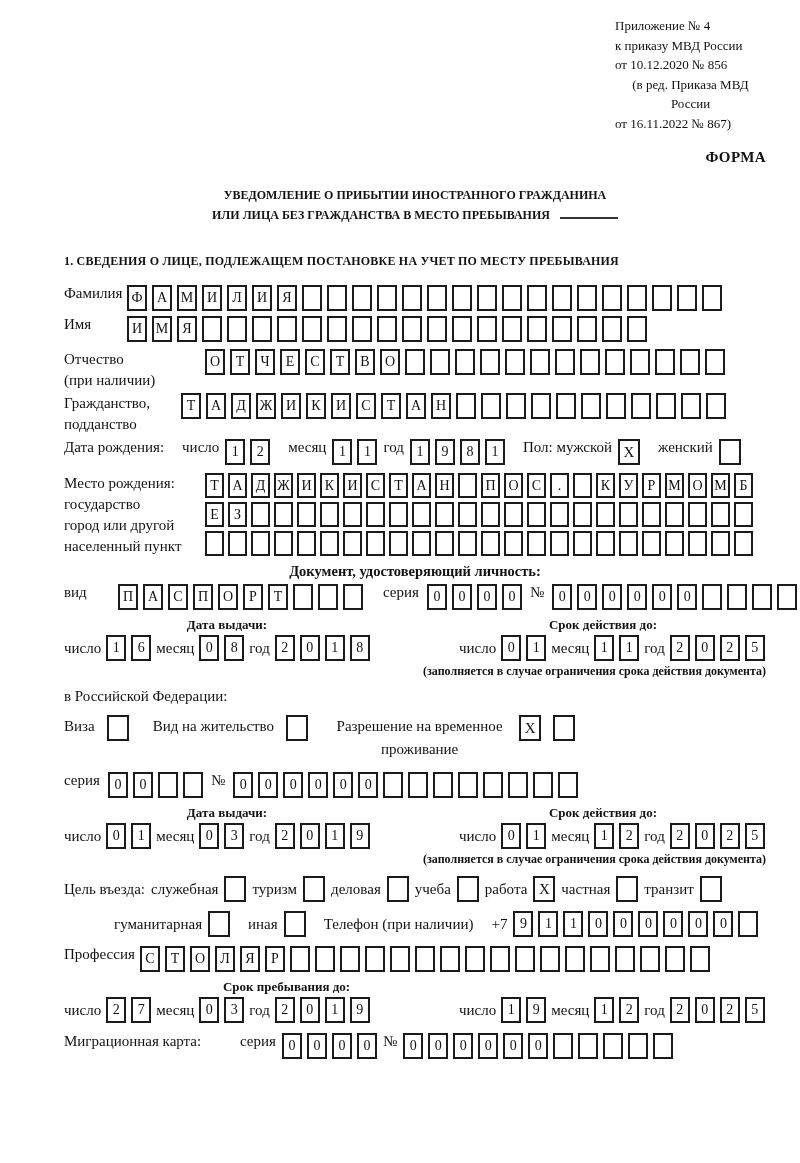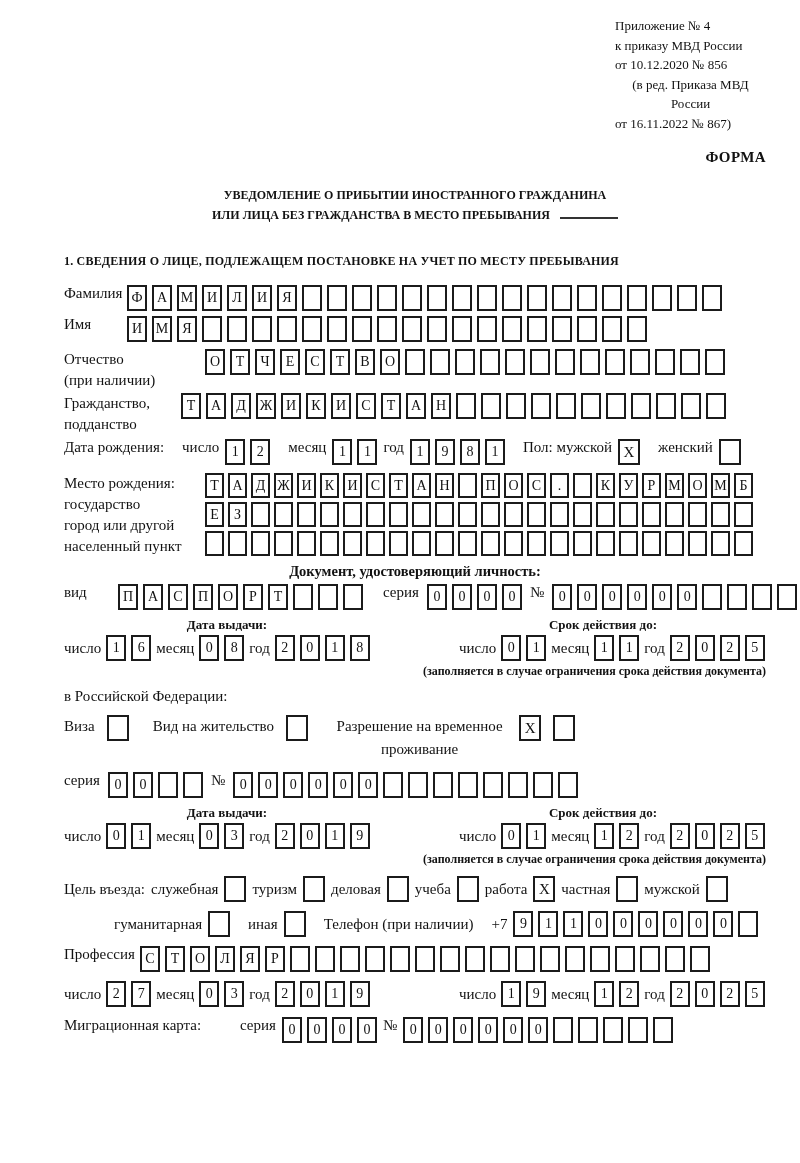--- a/index.html
+++ b/index.html
@@ -503,21 +503,21 @@
     <span>туризм</span>
     <span class="checkbox"></span>
     <span>деловая</span>
     <span class="checkbox"></span>
     <span>учеба</span>
     <span class="checkbox"></span>
     <span>работа</span>
     <span class="checkbox">X</span>
     <span>частная</span>
     <span class="checkbox"></span>
-    <span>мужской</span>
+    <span>транзит</span>
     <span class="checkbox"></span>
   </div>
 
   <div class="purpose-row indent">
     <span>гуманитарная</span>
     <span class="checkbox"></span>
     <span class="gap-l">иная</span>
     <span class="checkbox"></span>
     <span class="gap-l">Телефон (при наличии)</span>
     <span class="gap-l">+7</span>
@@ -558,20 +558,21 @@
         <span class="cell"></span>
         <span class="cell"></span>
         <span class="cell"></span>
         <span class="cell"></span>
         <span class="cell"></span>
         <span class="cell"></span>
       </span>
   </div>
 
   <div class="dates-head">
+    <span class="dh2">Срок пребывания до:</span>
   </div>
   <div class="dates-row">
     <div class="dgroup">
       <span>число</span>
       <span class="cells">
           <span class="cell">2</span>
           <span class="cell">7</span>
         </span>
       <span>месяц</span>
       <span class="cells">

